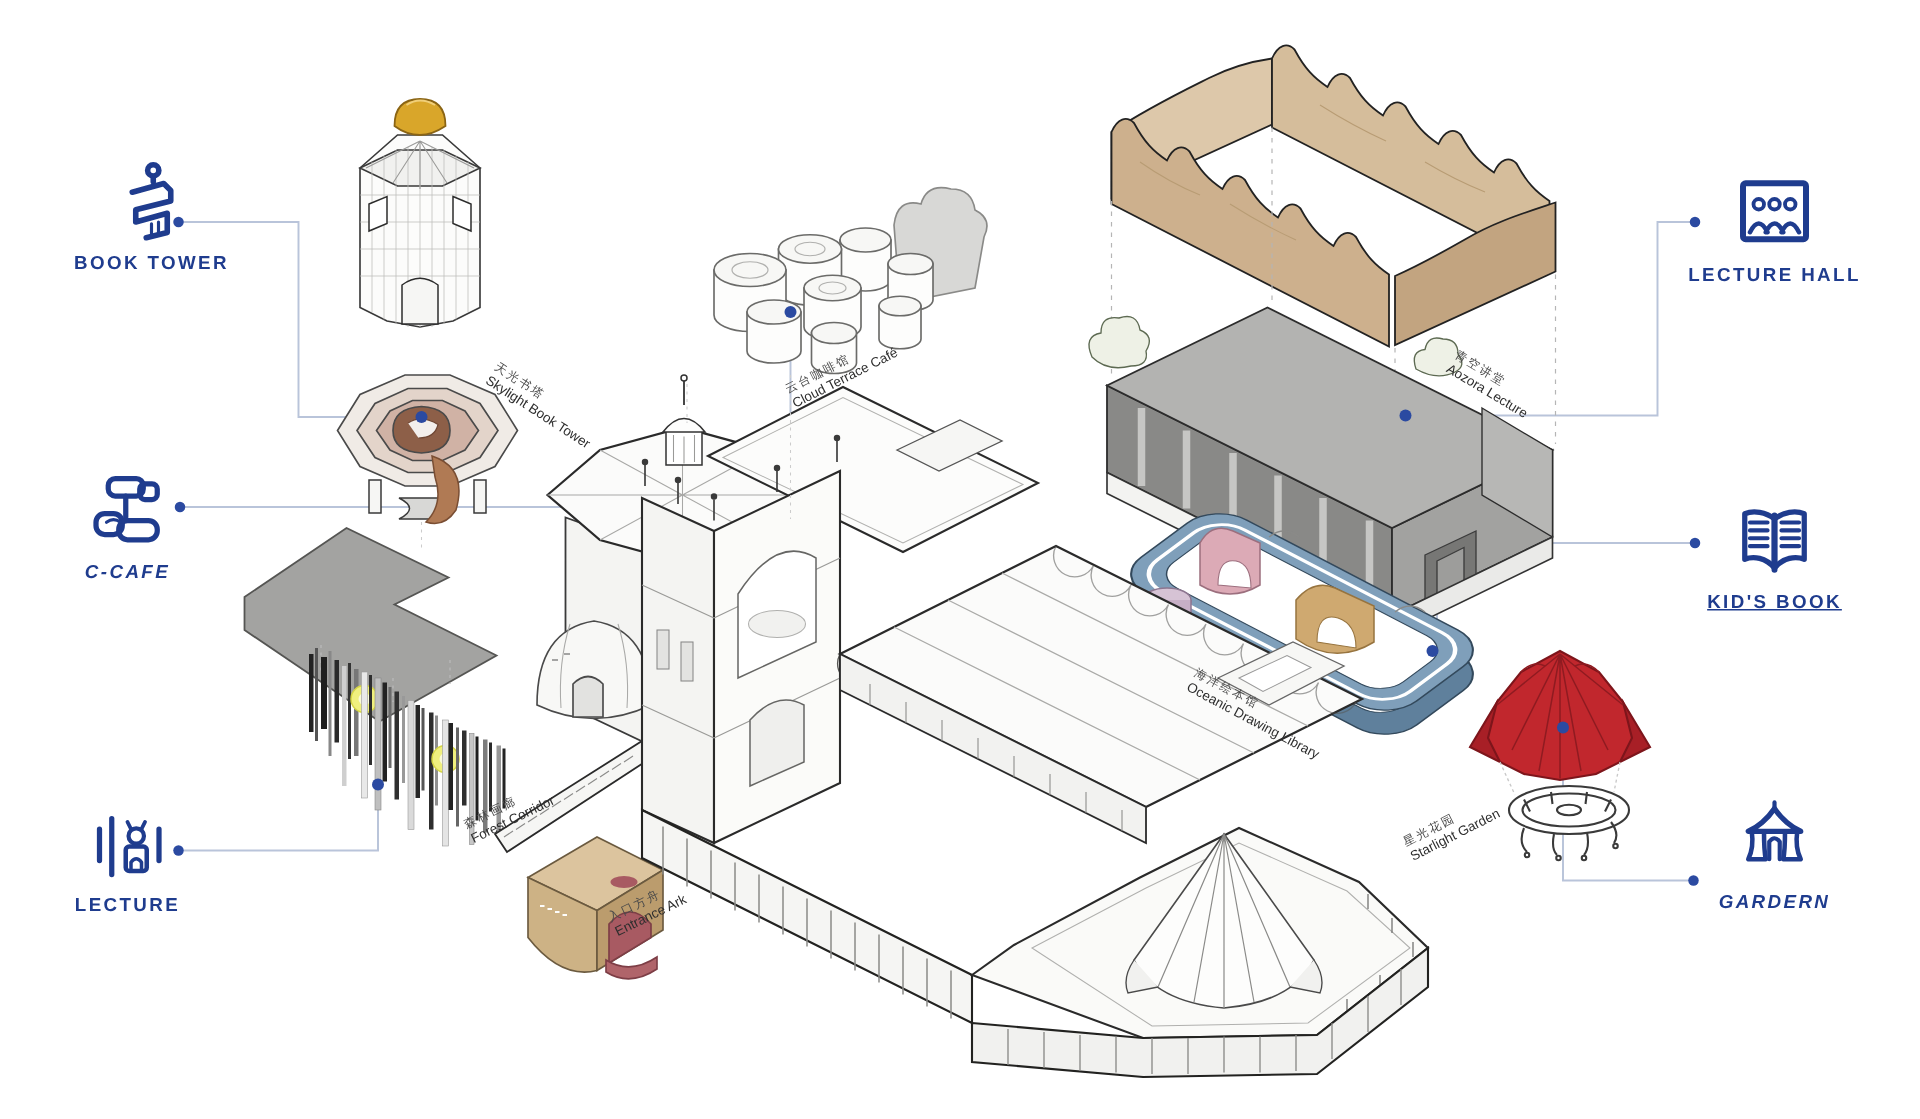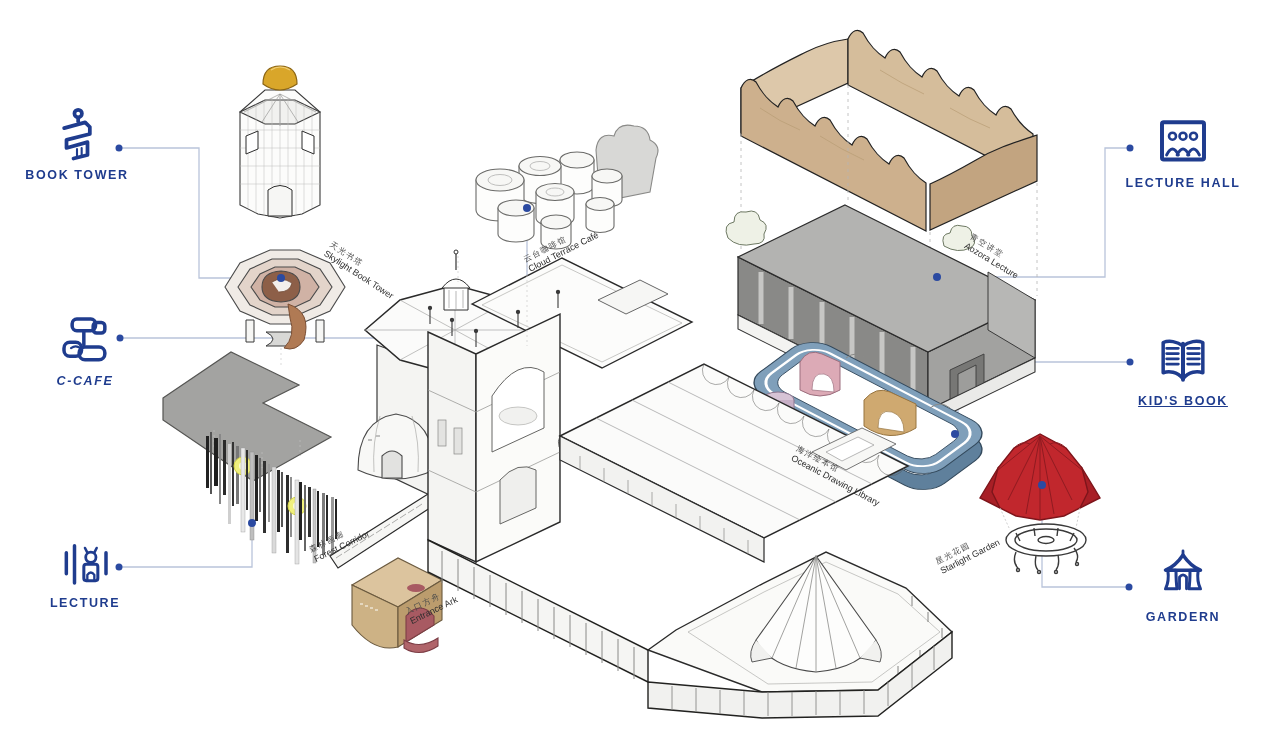--- a/index.html
+++ b/index.html
@@ -395,21 +395,21 @@
     <circle cx="1130" cy="148" r="3.5"></circle>
         <circle cx="937" cy="277" r="4"></circle>
     <circle cx="1130" cy="362" r="3.5"></circle>
         <circle cx="955" cy="434" r="4"></circle>
     <circle cx="1129" cy="587" r="3.5"></circle>
         <circle cx="1042" cy="485" r="4"></circle>
   </g>
 </svg>
 </div>
 
-<div class="legend-item" style="left:2px;top:106px;">
+<div class="legend-item" style="left:26px;top:106px;">
   <svg class="licon" viewBox="0 0 48 48">
     <g fill="none" stroke="#1f3c8e" stroke-width="3.2" stroke-linejoin="round" stroke-linecap="round">
       <circle cx="25" cy="6.5" r="3.2"></circle>
       <path d="M25,10 V13"></path>
       <path d="M13,19 L31,14 L35,18 L35,24 L15,29 L15,36 L33,31 L33,42 L21,45"></path>
       <path d="M24,37 V44 M28,36 V43" stroke-width="1.8"></path>
     </g>
   </svg>
   <div class="llabel">BOOK TOWER</div>
 </div>
@@ -460,21 +460,21 @@
       <path d="M24,10 V41" stroke-width="3.4"></path>
       <path d="M24,12 C19,8 12,7 7,9 L7,35 C12,33 19,34 24,40 Z" stroke-width="3"></path>
       <path d="M24,12 C29,8 36,7 41,9 L41,35 C36,33 29,34 24,40 Z" stroke-width="3"></path>
       <path d="M10,14 H20 M10,18.5 H20 M10,23 H20 M10,27.5 H20" stroke-width="2.4"></path>
       <path d="M28,14 H38 M28,18.5 H38 M28,23 H38 M28,27.5 H38" stroke-width="2.4"></path>
     </g>
   </svg>
   <div class="llabel">KID'S BOOK</div>
 </div>
 
-<div class="legend-item" style="left:1108px;top:548px;">
+<div class="legend-item" style="left:1108px;top:532px;font-style:italic;">
   <svg class="licon" viewBox="0 0 48 48">
     <g fill="none" stroke="#1f3c8e" stroke-linejoin="round" stroke-linecap="round">
       <path d="M24,2.5 V6" stroke-width="2.4"></path>
       <path d="M24,6 C20,12 14,17 9,19 L39,19 C34,17 28,12 24,6 Z" stroke-width="3"></path>
       <path d="M11,19 C12,26 11,31 9,35 L19,35 C18,30 18,24 18,19 Z" stroke-width="2.6"></path>
       <path d="M37,19 C36,26 37,31 39,35 L29,35 C30,30 30,24 30,19 Z" stroke-width="2.6"></path>
       <path d="M21,35 V25 Q24,21 27,25 V35" stroke-width="2.4"></path>
     </g>
   </svg>
   <div class="llabel">GARDERN</div>

